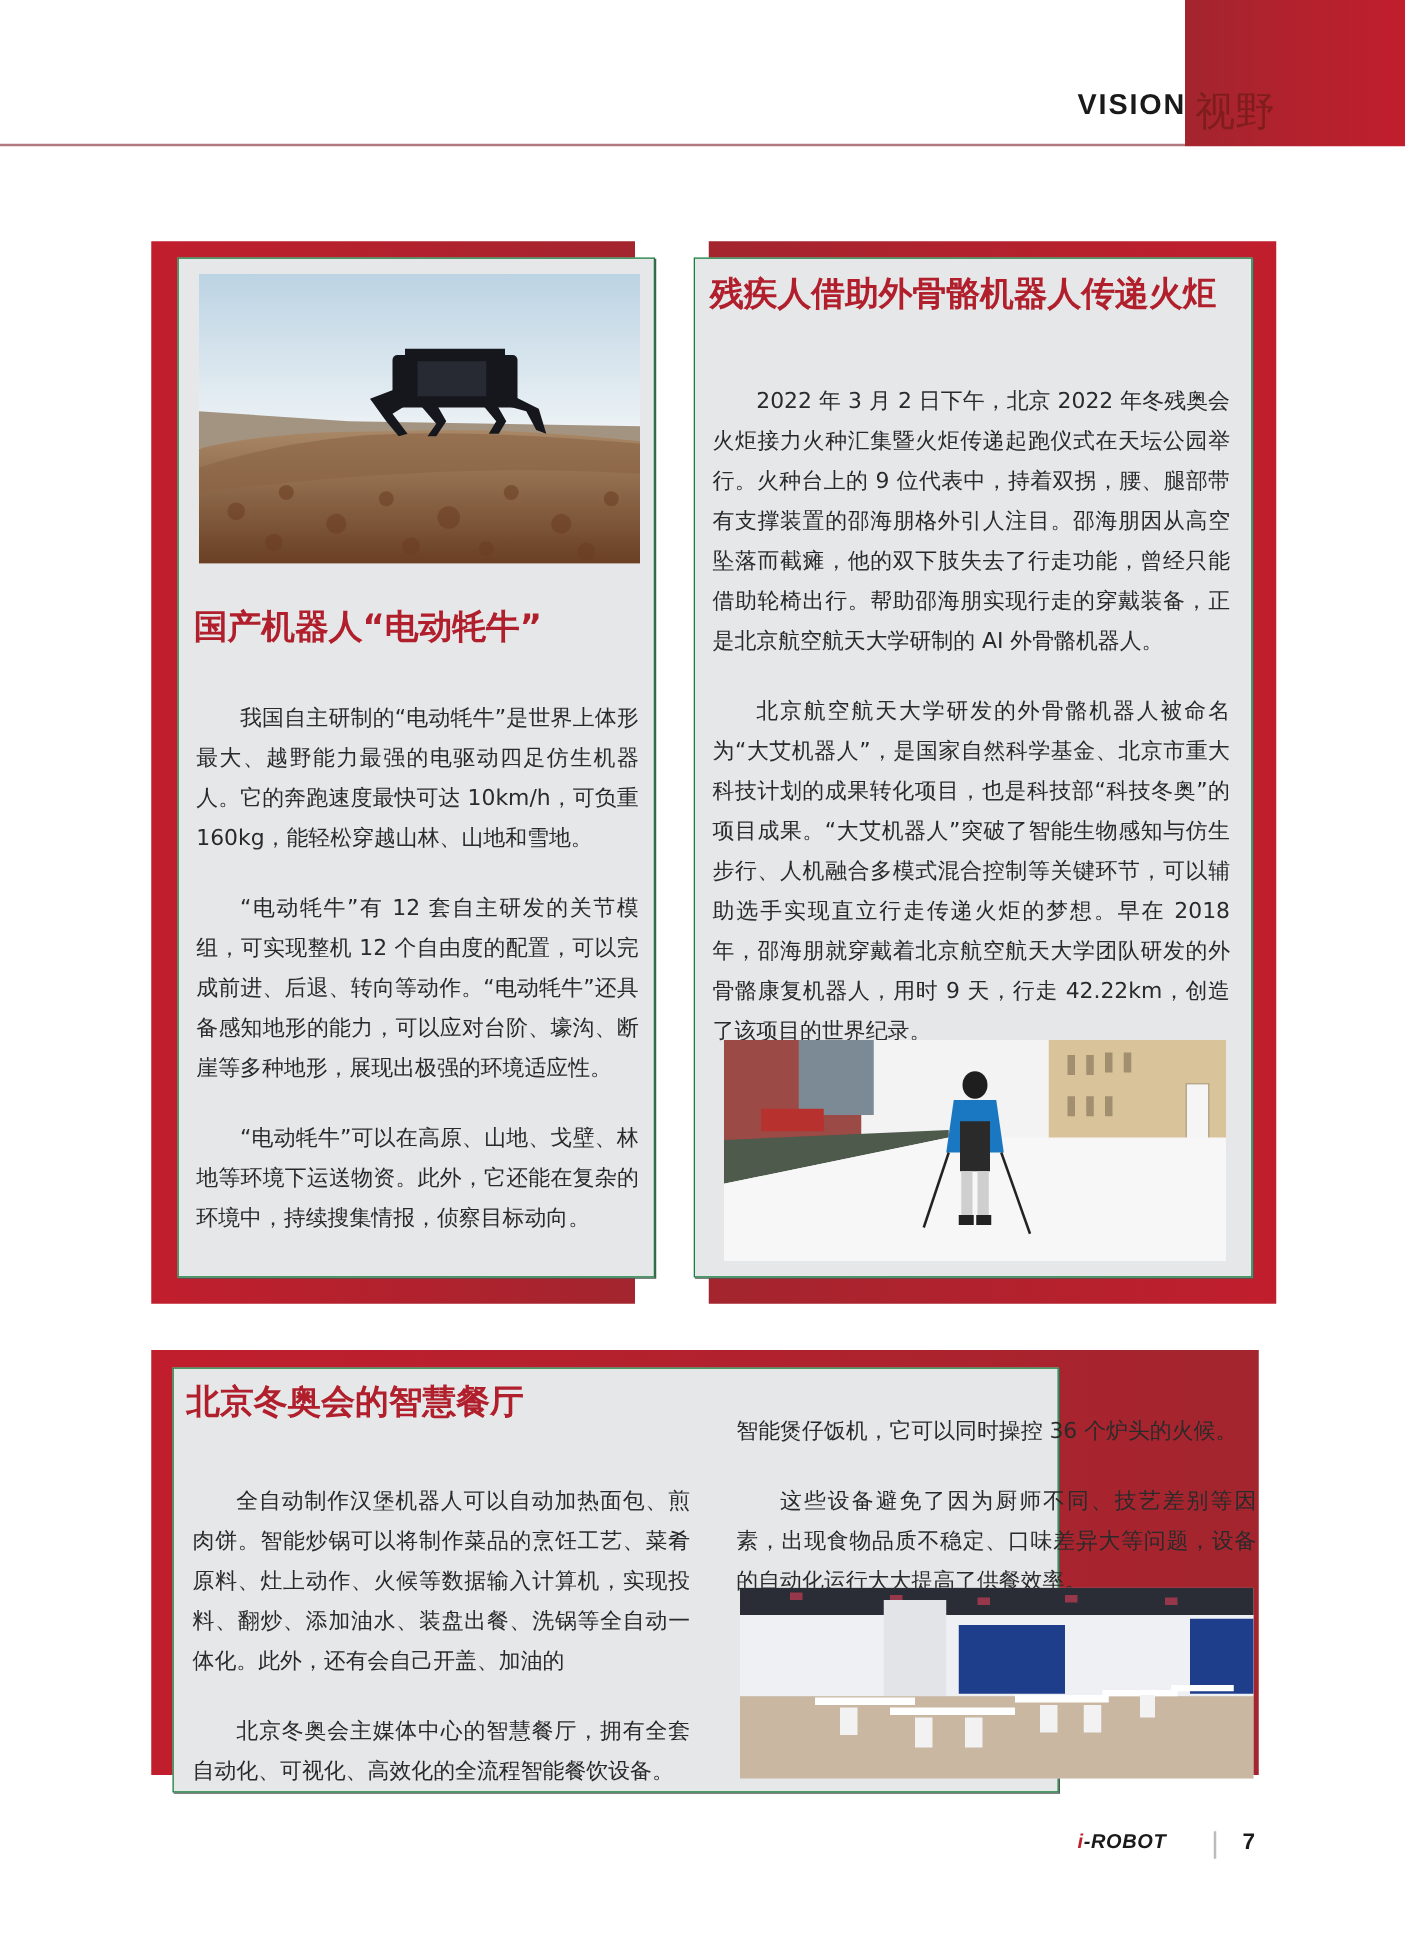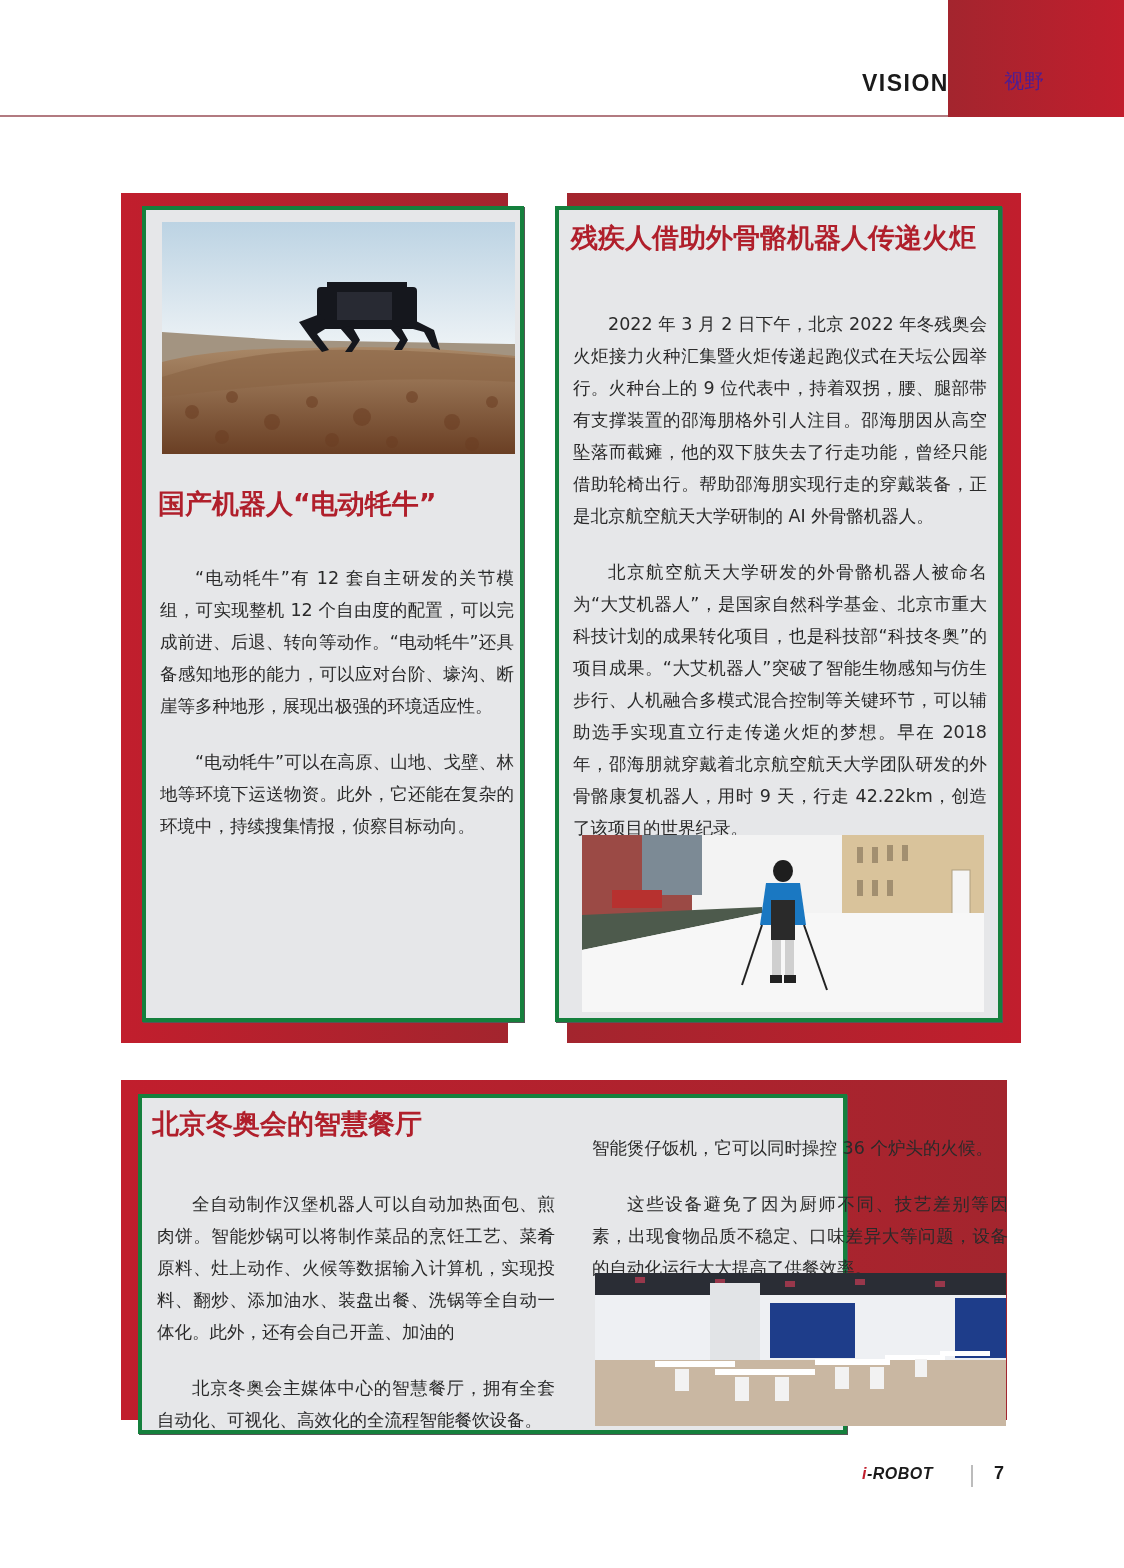--- a/index.html
+++ b/index.html
@@ -5,25 +5,25 @@
     * { box-sizing: border-box; margin: 0; padding: 0; }
     html, body { width: 1124px; height: 1568px; background: #ffffff; overflow: hidden; }
     body { position: relative; font-family: "DejaVu Sans", "Liberation Sans", sans-serif; color: #231f20; }
 
     
     .header-rule { position: absolute; left: 0; top: 115px; width: 948px; height: 2px; background: #b27a80; }
     .header-tab { position: absolute; left: 948px; top: 0; width: 176px; height: 117px;
       background: linear-gradient(90deg, #a3252e 0%, #c11e2d 100%); }
     .header-vision { position: absolute; left: 850px; top: 70px; font-family: "Liberation Sans", sans-serif;
       font-weight: 700; font-size: 23px; letter-spacing: 1.5px; color: #1a1a1a; margin-left: 12px; }
-    .header-cn { position: absolute; left: 956px; top: 68px; font-size: 20px; color: #4c1d95; margin-left: 48px; }
+    .header-cn { position: absolute; left: 956px; top: 68px; font-size: 32px; color: #7f1d1d; }
 
     
     .red-back { position: absolute; }
-    .panel { position: absolute; background: #e6e7e9; border: 4px solid #15803d; box-shadow: 1px 1px 0 #555; }
+    .panel { position: absolute; background: #e6e7e9; border: 1px solid #15803d; box-shadow: 1px 1px 0 #555; }
     .photo { position: absolute; overflow: hidden; }
 
     .heading { position: absolute; color: #b01f2b; font-weight: 700; white-space: nowrap; }
     .body-text { position: absolute; font-size: 17.5px; line-height: 32px; color: #2a2a2a; text-align: justify; }
     .body-text p { text-indent: 2em; margin-top: 24px; }
     .body-text p.noindent { text-indent: 0; }
 
     
     .footer-logo { position: absolute; left: 862px; top: 1465px; font-family: "Liberation Sans", sans-serif;
       font-weight: 700; font-style: italic; font-size: 16px; letter-spacing: 0.5px; color: #1a1a1a; }
@@ -82,20 +82,21 @@
         <path d="M240 104 L262 110 L270 125 L278 128 L272 108 L252 98 Z"></path>
         <path d="M228 106 L238 118 L232 128 L240 128 L246 118 L238 104 Z"></path>
       </g>
       <rect x="175" y="70" width="55" height="28" fill="#2d3039" opacity="0.8"></rect>
     </svg>
   </div>
 
   <div class="heading" style="left:12px; top:276px; font-size:27px;">国产机器人“电动牦牛”</div>
 
   <div class="body-text" style="left:14px; top:328px; width:354px;">
+    <p>我国自主研制的“电动牦牛”是世界上体形最大、越野能力最强的电驱动四足仿生机器人。它的奔跑速度最快可达 10km/h，可负重 160kg，能轻松穿越山林、山地和雪地。</p>
     <p>“电动牦牛”有 12 套自主研发的关节模组，可实现整机 12 个自由度的配置，可以完成前进、后退、转向等动作。“电动牦牛”还具备感知地形的能力，可以应对台阶、壕沟、断崖等多种地形，展现出极强的环境适应性。</p>
     <p>“电动牦牛”可以在高原、山地、戈壁、林地等环境下运送物资。此外，它还能在复杂的环境中，持续搜集情报，侦察目标动向。</p>
   </div>
 </div>
 
 <div class="red-back" style="left:567px; top:193px; width:454px; height:850px; background:linear-gradient(90deg,#a3252e 0%,#c11e2d 100%);"></div>
 <div class="panel" style="left:555px; top:206px; width:447px; height:816px;">
   <div class="heading" style="left:12px; top:10px; font-size:27px;">残疾人借助外骨骼机器人传递火炬</div>
 
   <div class="body-text" style="left:14px; top:74px; width:414px;">

